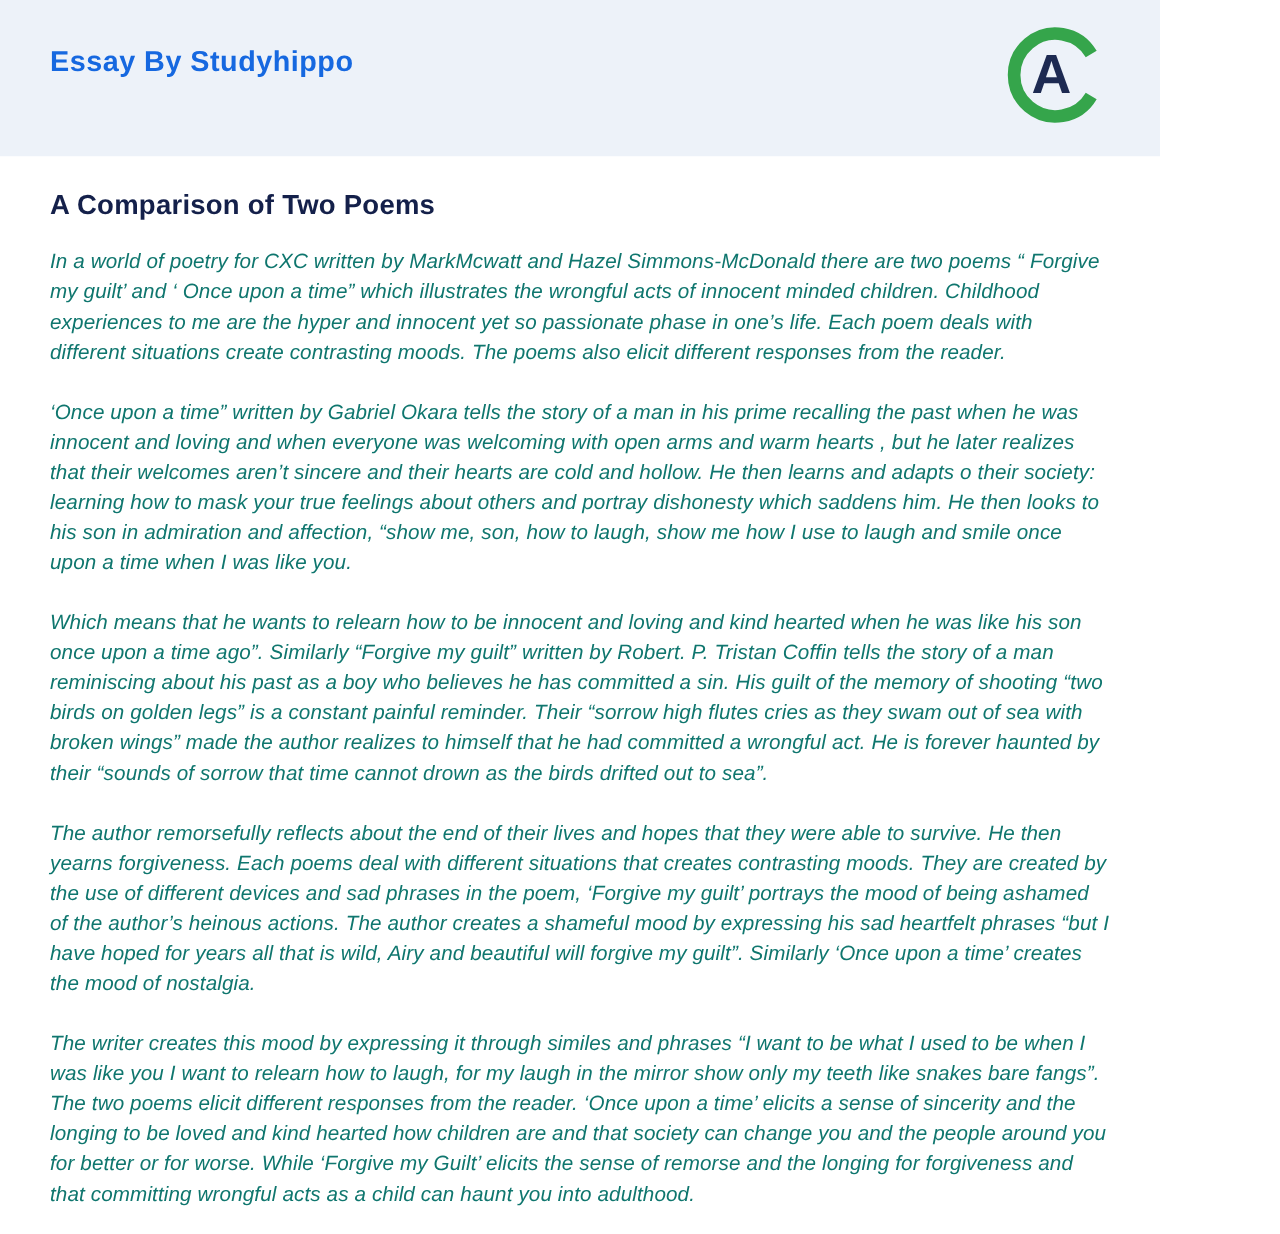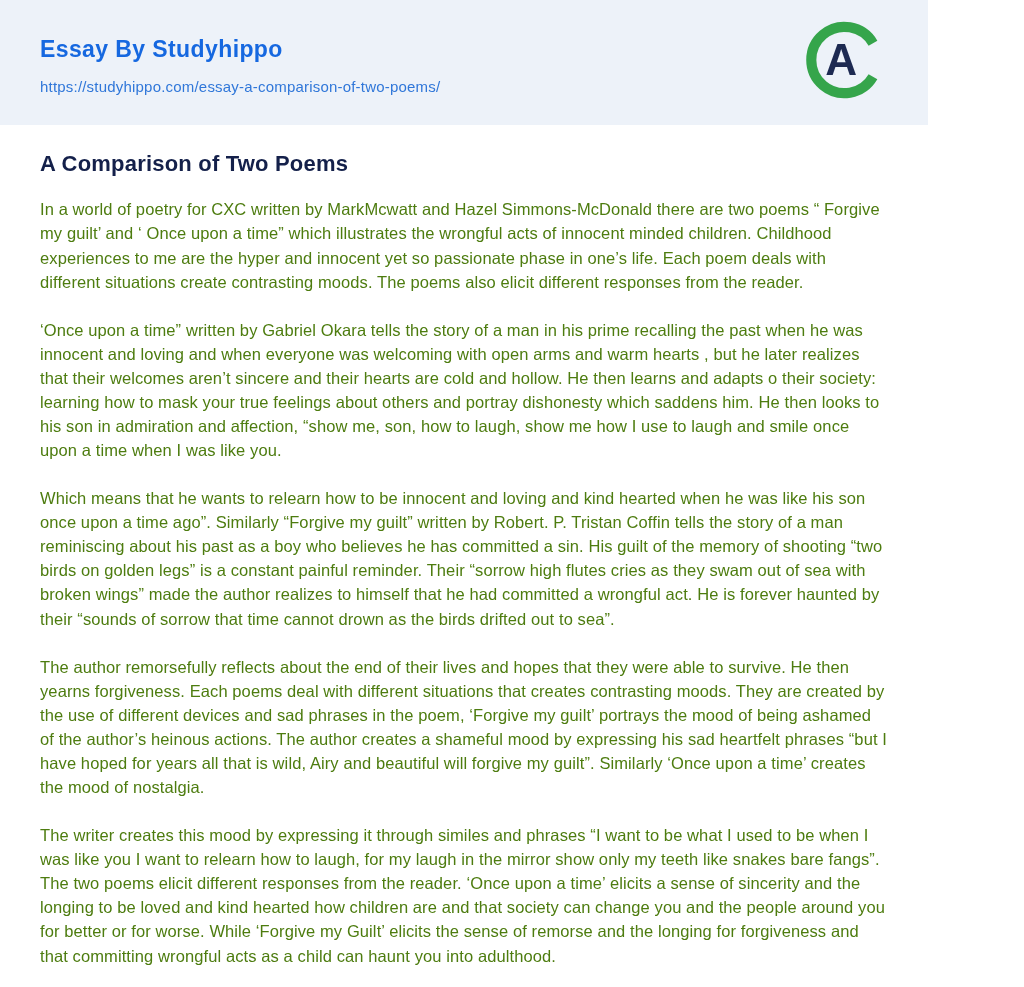--- a/index.html
+++ b/index.html
@@ -53,38 +53,38 @@
   .article-title {
     margin: 0 0 20px 0;
     color: #14204a;
     font-size: 22px;
     font-weight: bold;
     letter-spacing: 0.2px;
     line-height: 1.2;
   }
   .article-body p {
     margin: 0 0 24px 0;
-    color: #4d7c0f;
+    color: #0f766e;
     font-size: 16.5px;
     line-height: 1.46;
     letter-spacing: 0.1px;
     max-width: 944px;
+    font-style: italic;
   }
   .article-body p:last-child {
     margin-bottom: 0;
   }
 </style>
 </head>
 <body>
 
 <div class="page">
 
   <header class="site-header">
     <h2 class="site-title">Essay By Studyhippo</h2>
-    <a class="site-url">https://studyhippo.com/essay-a-comparison-of-two-poems/</a>
 
     <span class="logo">
       <svg viewBox="0 0 100 100" width="92" height="92">
         <path d="M 81.5 31.8 A 36 36 0 1 0 81.5 68.2" fill="none" stroke="#35a54b" stroke-width="11" stroke-linecap="butt"></path>
         <text x="47" y="66" text-anchor="middle" font-family="Liberation Sans, DejaVu Sans, sans-serif" font-size="48" font-weight="bold" fill="#1d2a52">A</text>
       </svg>
     </span>
   </header>
 
   <main class="content">

